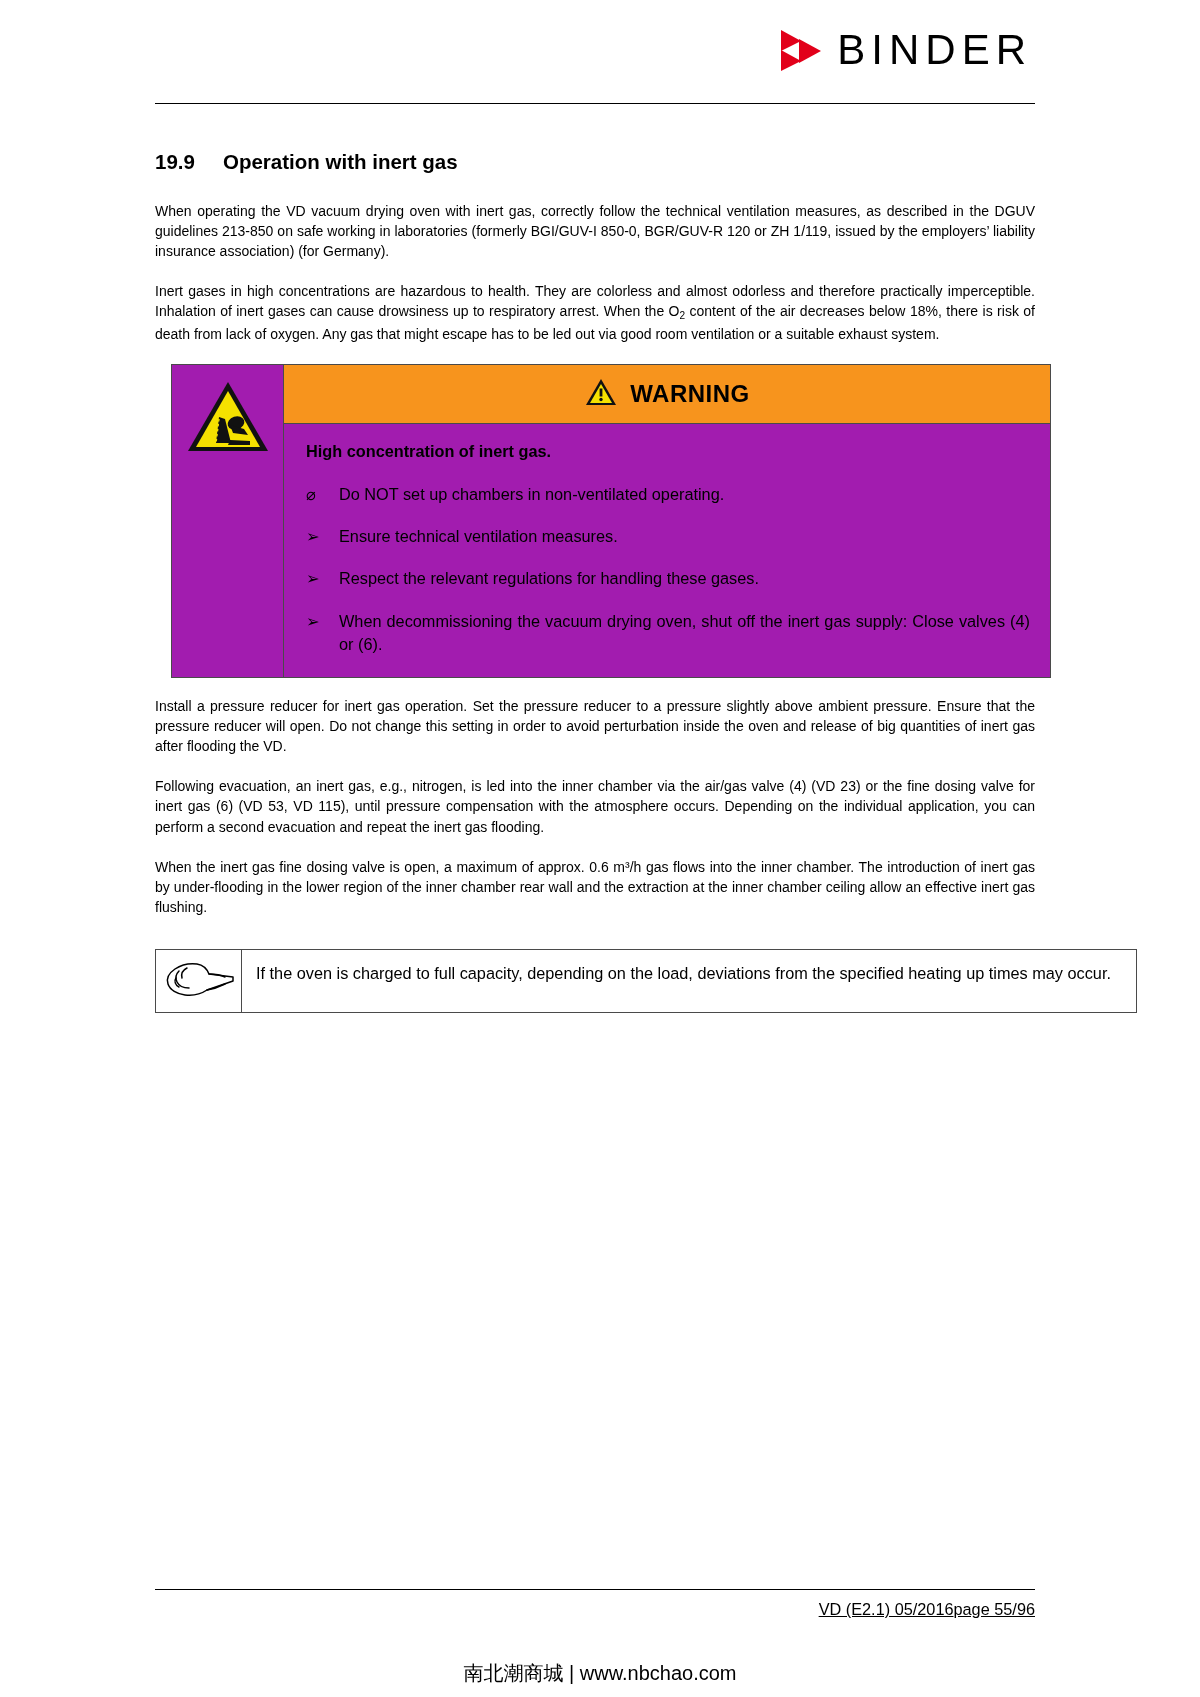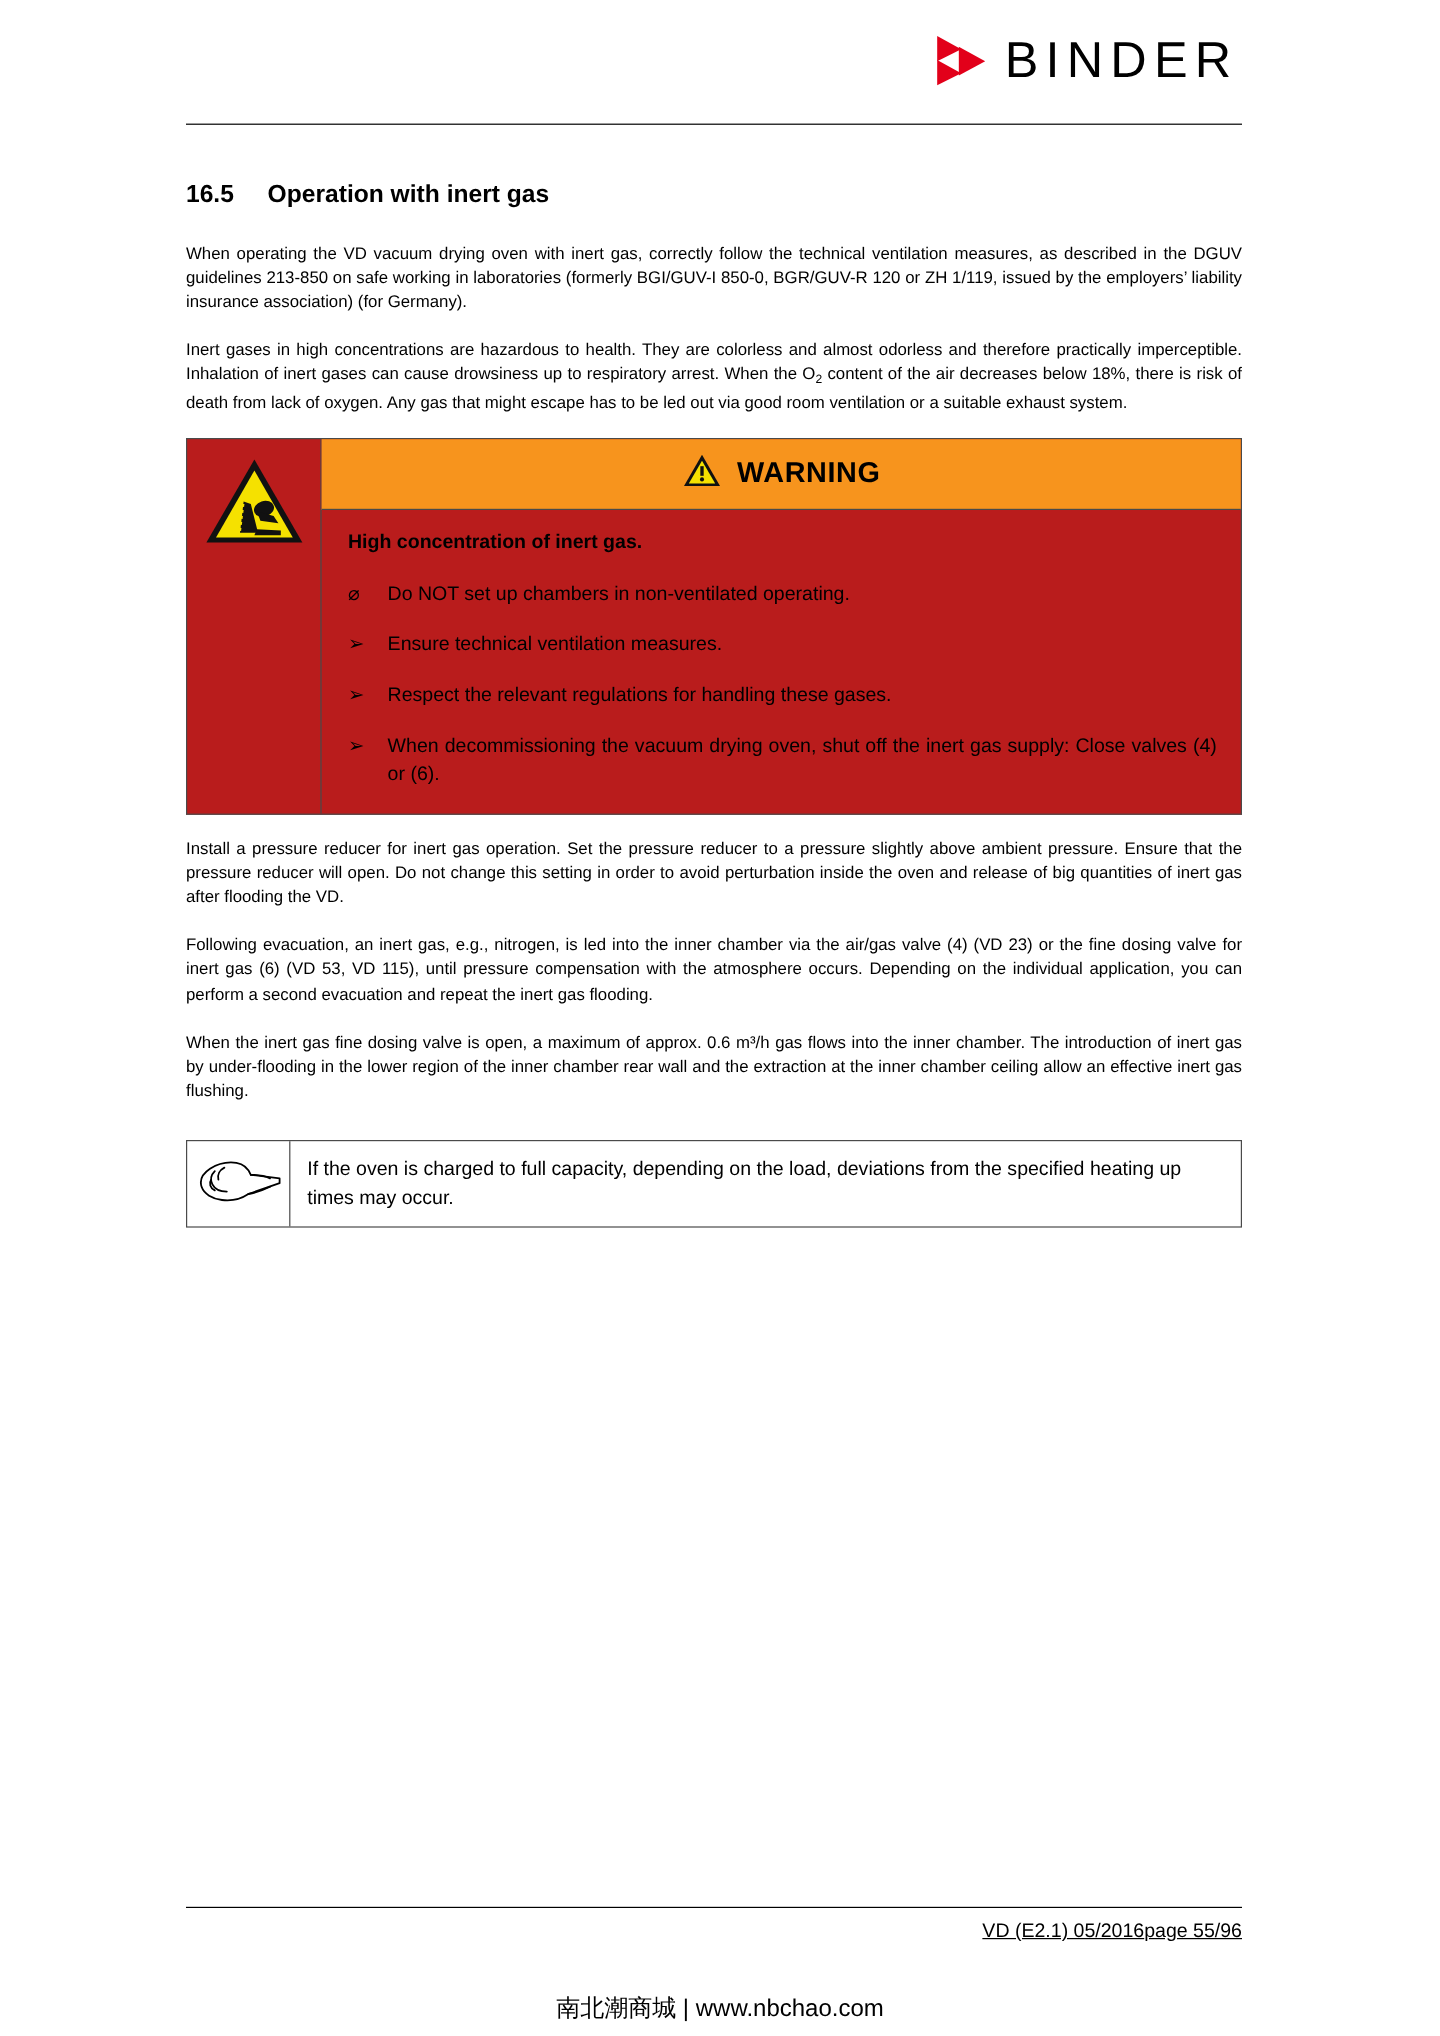--- a/index.html
+++ b/index.html
@@ -85,25 +85,25 @@
     margin: 0 0 20px 0;
     text-align: justify;
     text-justify: inter-word;
   }
   p.body.last { margin-bottom: 32px; }
   sub { font-size: 0.72em; vertical-align: -0.28em; }
 
   
   .warnbox {
     border: 1px solid #4a4a4a;
-    margin: 0 0 18px 0;
-    display: flex;
-    width: 880px;
-    box-sizing: border-box;
-    background: #b91c1c;
+    margin: 0 0 18px 16px;
+    display: flex;
+    width: 880px;
+    box-sizing: border-box;
+    background: #a21caf;
   }
   .warn-pictocell {
     width: 112px;
     flex: 0 0 112px;
     border-right: 1px solid #4a4a4a;
     display: flex;
     align-items: flex-start;
     justify-content: center;
     padding-top: 14px;
     box-sizing: border-box;
@@ -156,21 +156,21 @@
   }
   ul.warn-list li .txt {
     flex: 1 1 auto;
     text-align: justify;
   }
 
   
   .notebox {
     border: 1px solid #4a4a4a;
     display: flex;
-    width: 880px;
+    width: 982px;
     box-sizing: border-box;
     margin-top: 20px;
   }
   .note-iconcell {
     width: 86px;
     flex: 0 0 86px;
     border-right: 1px solid #4a4a4a;
     display: flex;
     align-items: center;
     justify-content: center;
@@ -229,21 +229,21 @@
         </svg>
       </span>
       <span class="logo-text">BINDER</span>
     </div>
     <div class="header-rule"></div>
   </div>
 
   <div class="content">
 
     <h2 class="section-title">
-      <span class="num">16.5</span>
+      <span class="num">19.9</span>
       <span>Operation with inert gas</span>
     </h2>
 
     <p class="body">When operating the VD vacuum drying oven with inert gas, correctly follow the technical ventilation measures, as described in the DGUV guidelines 213-850 on safe working in laboratories (formerly BGI/GUV-I 850-0, BGR/GUV-R 120 or ZH 1/119, issued by the employers’ liability insurance association) (for Germany).</p>
 
     <p class="body"><span>Inert gases in high concentrations are hazardous to health. They are colorless and almost odorless and therefore practically imperceptible. Inhalation of inert gases can cause drowsiness up to respiratory arrest. When the O</span><sub>2</sub><span> content of the air decreases below 18%, there is risk of death from lack of oxygen. Any gas that might escape has to be led out via good room ventilation or a suitable exhaust system.</span></p>
 
     <div class="warnbox">
       <div class="warn-pictocell">
         <span>

